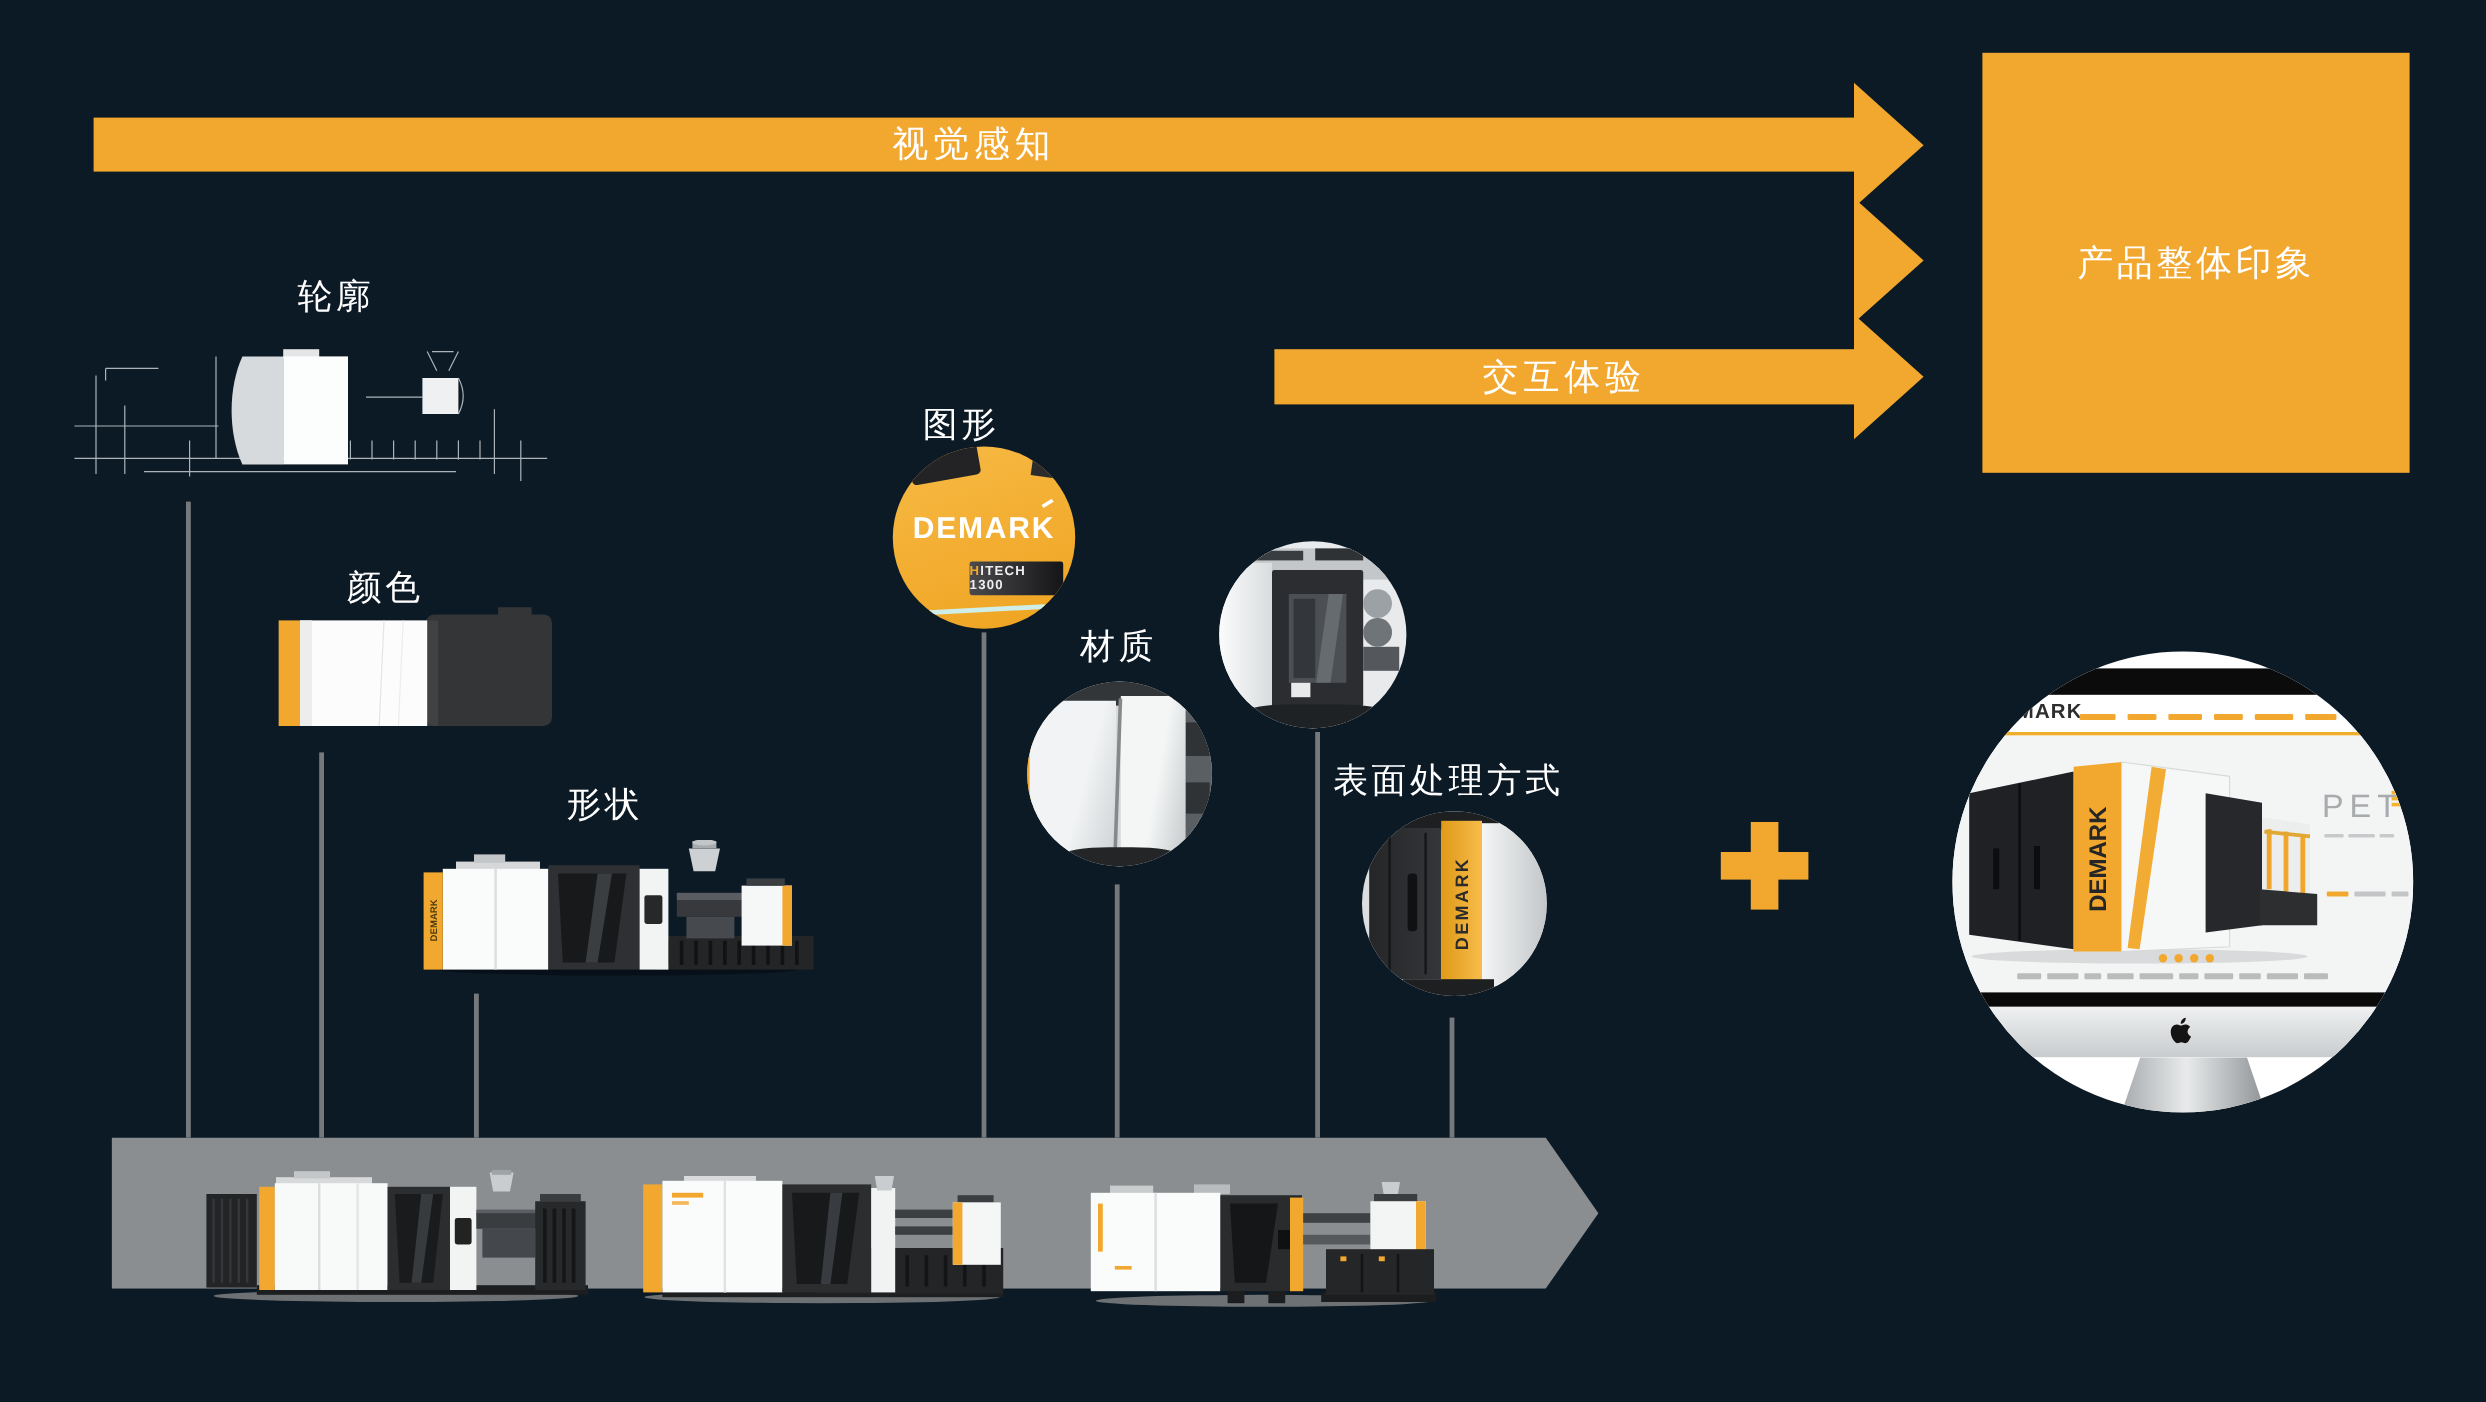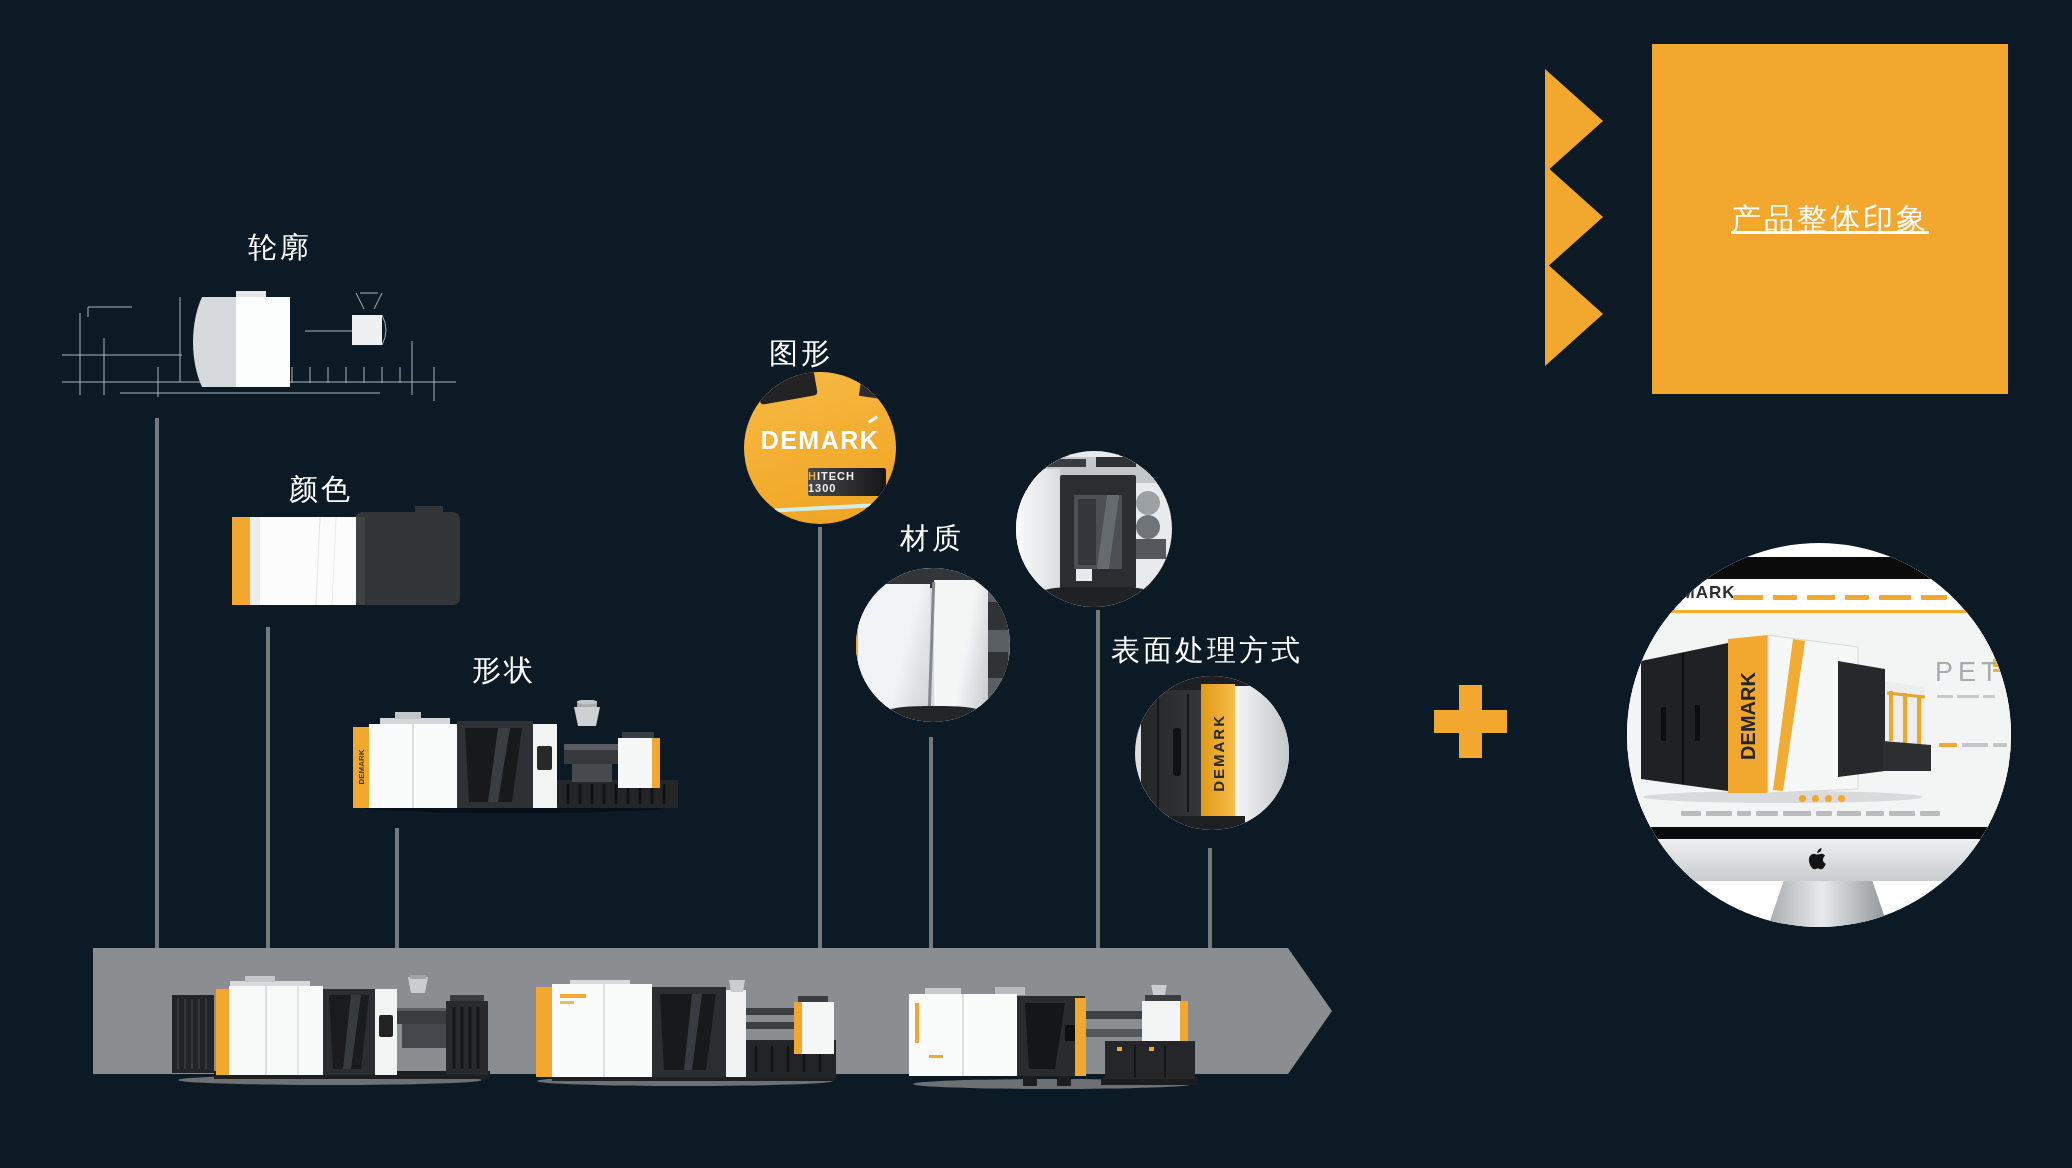--- a/index.html
+++ b/index.html
@@ -7,42 +7,48 @@
          font-family:"Liberation Sans","DejaVu Sans",sans-serif;}
   .abs{position:absolute;}
   .bar{background:#F2A82E;display:flex;align-items:center;justify-content:center;
        color:#fff;font-size:30px;letter-spacing:4px;white-space:nowrap;}
   .head{width:0;height:0;border-top:52px solid transparent;border-bottom:52px solid transparent;
         border-left:58px solid #F2A82E;}
   .lbl{color:#fff;font-size:29px;letter-spacing:3px;text-align:center;white-space:nowrap;}
   .conn{width:4px;background:#75797C;}
   .circle{border-radius:50%;overflow:hidden;}
   .result{background:#F2A82E;display:flex;align-items:center;justify-content:center;
-          color:#fff;font-size:30px;letter-spacing:3px;text-decoration:underline;}
+          color:#fff;font-size:30px;letter-spacing:3px;}
   .badge span::first-letter{color:#F2A82E;}
   .dash{border-radius:1px;}
   .vtext{writing-mode:vertical-rl;transform:rotate(180deg);font-weight:bold;}
 </style>
 </head>
 <body>
 
 <div class="stage">
 
   <div class="abs conn" style="left:155px;top:418px;height:530px"></div>
   <div class="abs conn" style="left:266px;top:627px;height:321px"></div>
   <div class="abs conn" style="left:395px;top:828px;height:120px"></div>
   <div class="abs conn" style="left:818px;top:527px;height:421px"></div>
   <div class="abs conn" style="left:929px;top:737px;height:211px"></div>
   <div class="abs conn" style="left:1096px;top:610px;height:338px"></div>
   <div class="abs conn" style="left:1208px;top:848px;height:100px"></div>
 
+  <div class="abs bar" style="left:78px;top:98px;width:1467px;height:45px">
+    <span>视觉感知</span>
+  </div>
   <div class="abs head" style="left:1545px;top:69px"></div>
 
   <div class="abs head" style="left:1545px;top:165px"></div>
 
+  <div class="abs bar" style="left:1062px;top:291px;width:483px;height:46px">
+    <span>交互体验</span>
+  </div>
   <div class="abs head" style="left:1545px;top:262px"></div>
 
   <div class="abs result" style="left:1652px;top:44px;width:356px;height:350px">
     <span>产品整体印象</span>
   </div>
 
   <div class="abs lbl" style="left:200px;top:228px;width:160px">轮廓</div>
   <svg class="abs" style="left:60px;top:283px" width="400" height="118" viewBox="0 0 400 118">
     <g stroke="#c9d0d4" stroke-width="1" fill="none" opacity="0.85">
       <line x1="2" y1="99" x2="396" y2="99"></line>

